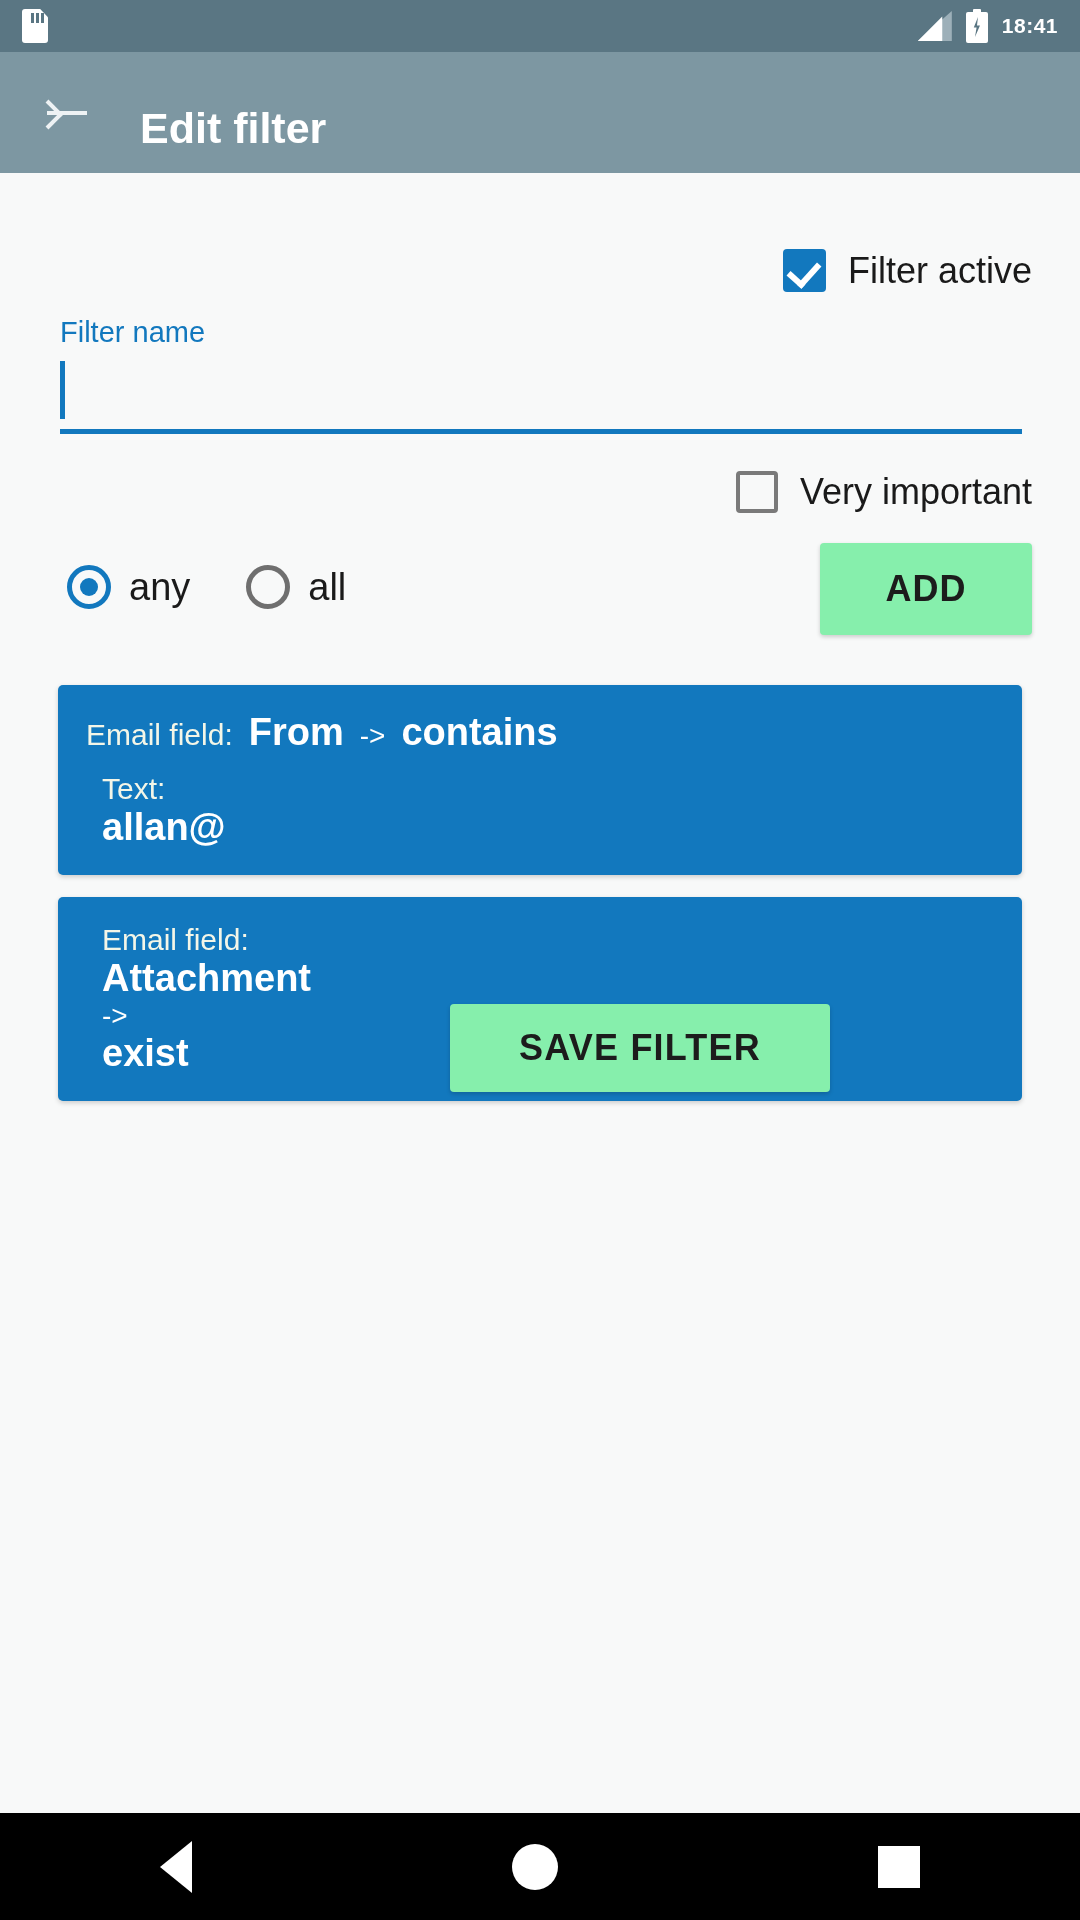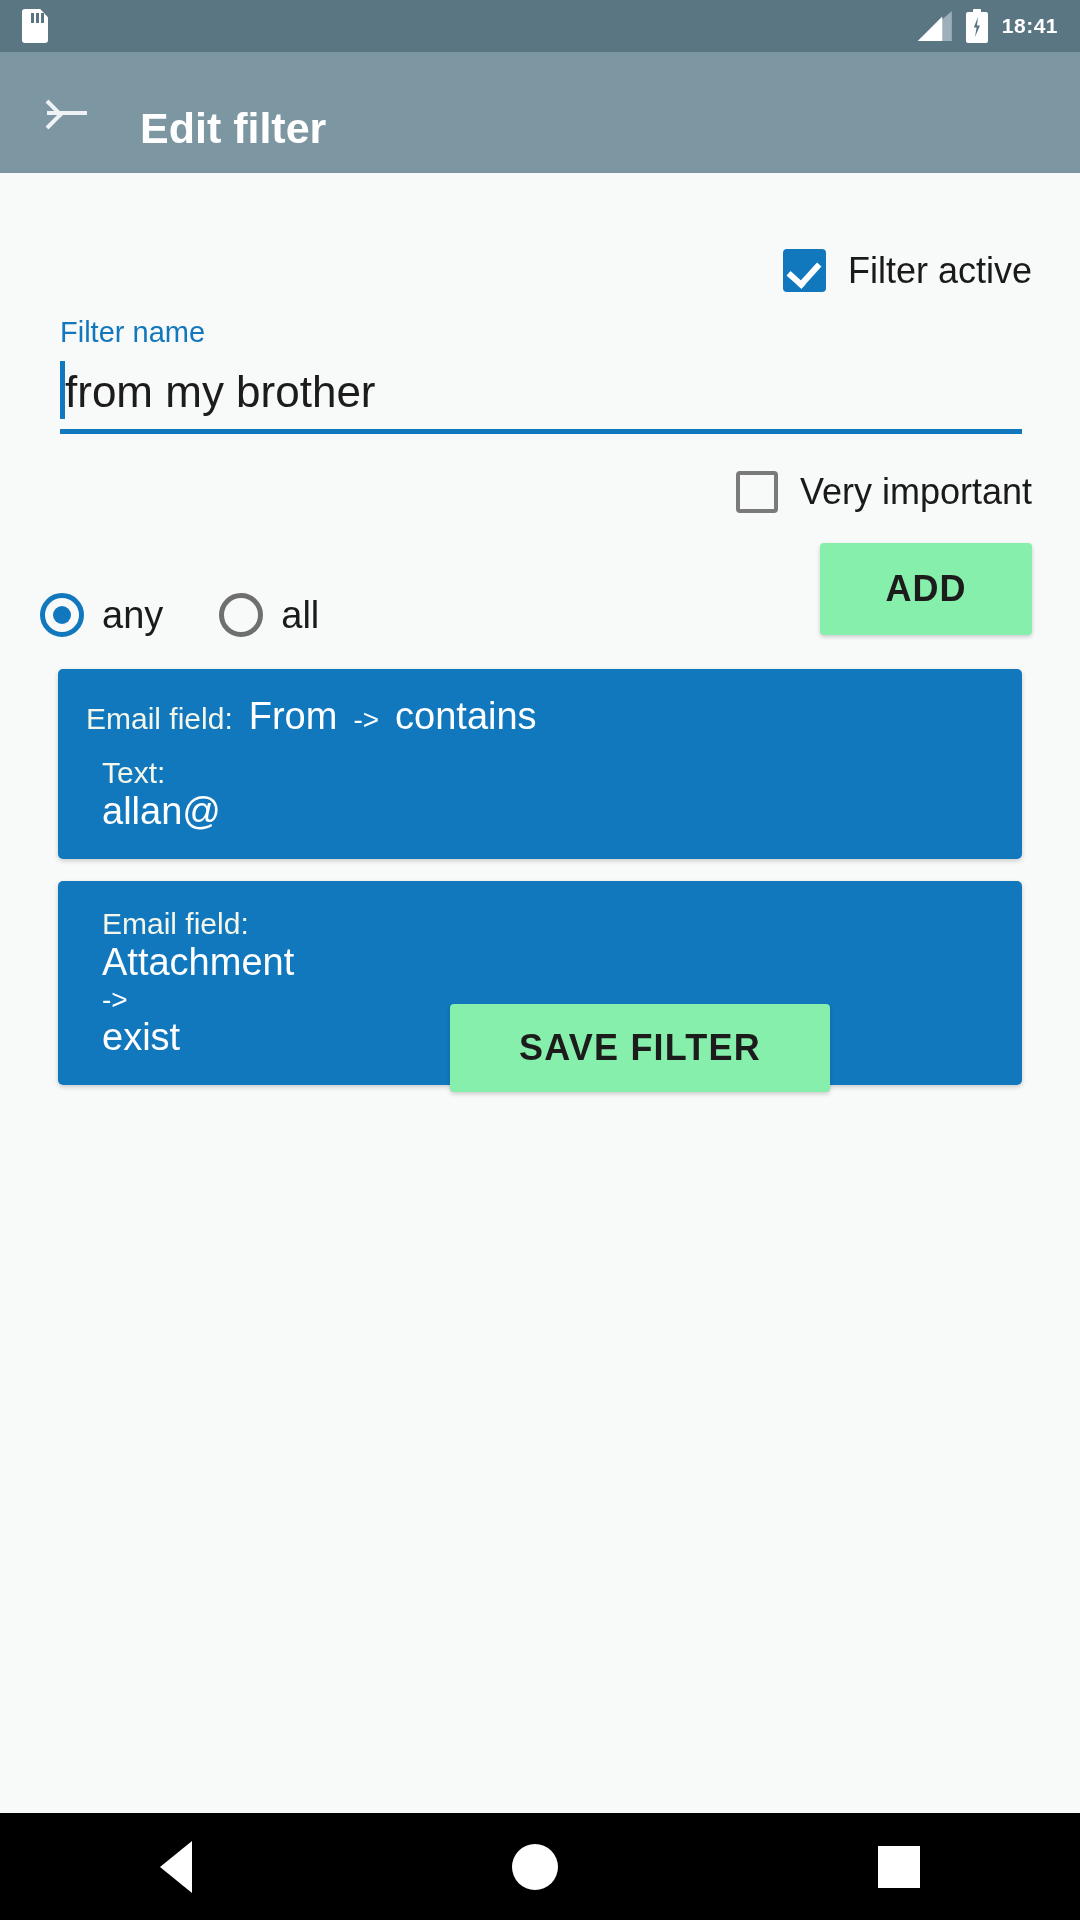--- a/index.html
+++ b/index.html
@@ -180,23 +180,23 @@
   
   #conditions-label {
     margin-top: 52px;
     padding-left: 48px;
     font-size: 34px;
     color: #6d6d6d;
   }
 
   #mode-row {
     margin-top: 24px;
-    padding-left: 40px;
-    display: flex;
-    align-items: flex-end;
+    padding-left: 67px;
+    display: flex;
+    align-items: center;
     height: 100px;
     position: relative;
   }
   .radio {
     width: 44px; height: 44px; border-radius: 50%;
     box-sizing: border-box;
     flex: none;
     position: relative;
   }
   .radio.on { border: 5px solid #1278be; }
@@ -231,21 +231,21 @@
     position: absolute;
     right: 48px;
     top: 6px;
     width: 212px;
     height: 92px;
     font-size: 36px;
     letter-spacing: 1px;
   }
 
   
-  #cards { margin-top: 32px; padding: 0 58px 0 58px; }
+  #cards { margin-top: 48px; padding: 0 58px 0 58px; }
   .cond-card {
     background: #1278be;
     border-radius: 5px;
     box-shadow: 0 2px 5px rgba(0,0,0,0.18);
     padding: 26px 28px 26px 28px;
     box-sizing: border-box;
     margin-bottom: 22px;
     color: #ffffff;
   }
   .cond-line {
@@ -256,20 +256,21 @@
   .cond-line:last-child { margin-bottom: 0; flex-direction: column; }
   .cond-key {
     font-size: 30px;
     color: #f3f6e8;
     flex: none;
   }
   .cond-val {
     font-size: 38px;
     color: #ffffff;
     margin-left: 16px;
+    font-weight: bold;
   }
   .cond-arrow {
     font-size: 28px;
     color: #ffffff;
     margin: 0 16px;
   }
 
   #save-filter-button {
     position: absolute;
     left: 450px;
@@ -344,21 +345,20 @@
 
   <div class="row-right" id="filter-active-row">
     <div class="cb-checked"></div>
     <span class="cb-label">Filter active</span>
   </div>
 
   <div id="field-block">
     <div id="field-label">Filter name</div>
     <div id="field-input-wrap">
       <div id="field-caret"></div>
-      <div id="field-value">from my brother</div>
     </div>
   </div>
 
   <div class="row-right" id="very-important-row">
     <div class="cb-empty"></div>
     <span class="cb-label">Very important</span>
   </div>
 
 
   <div id="mode-row">

